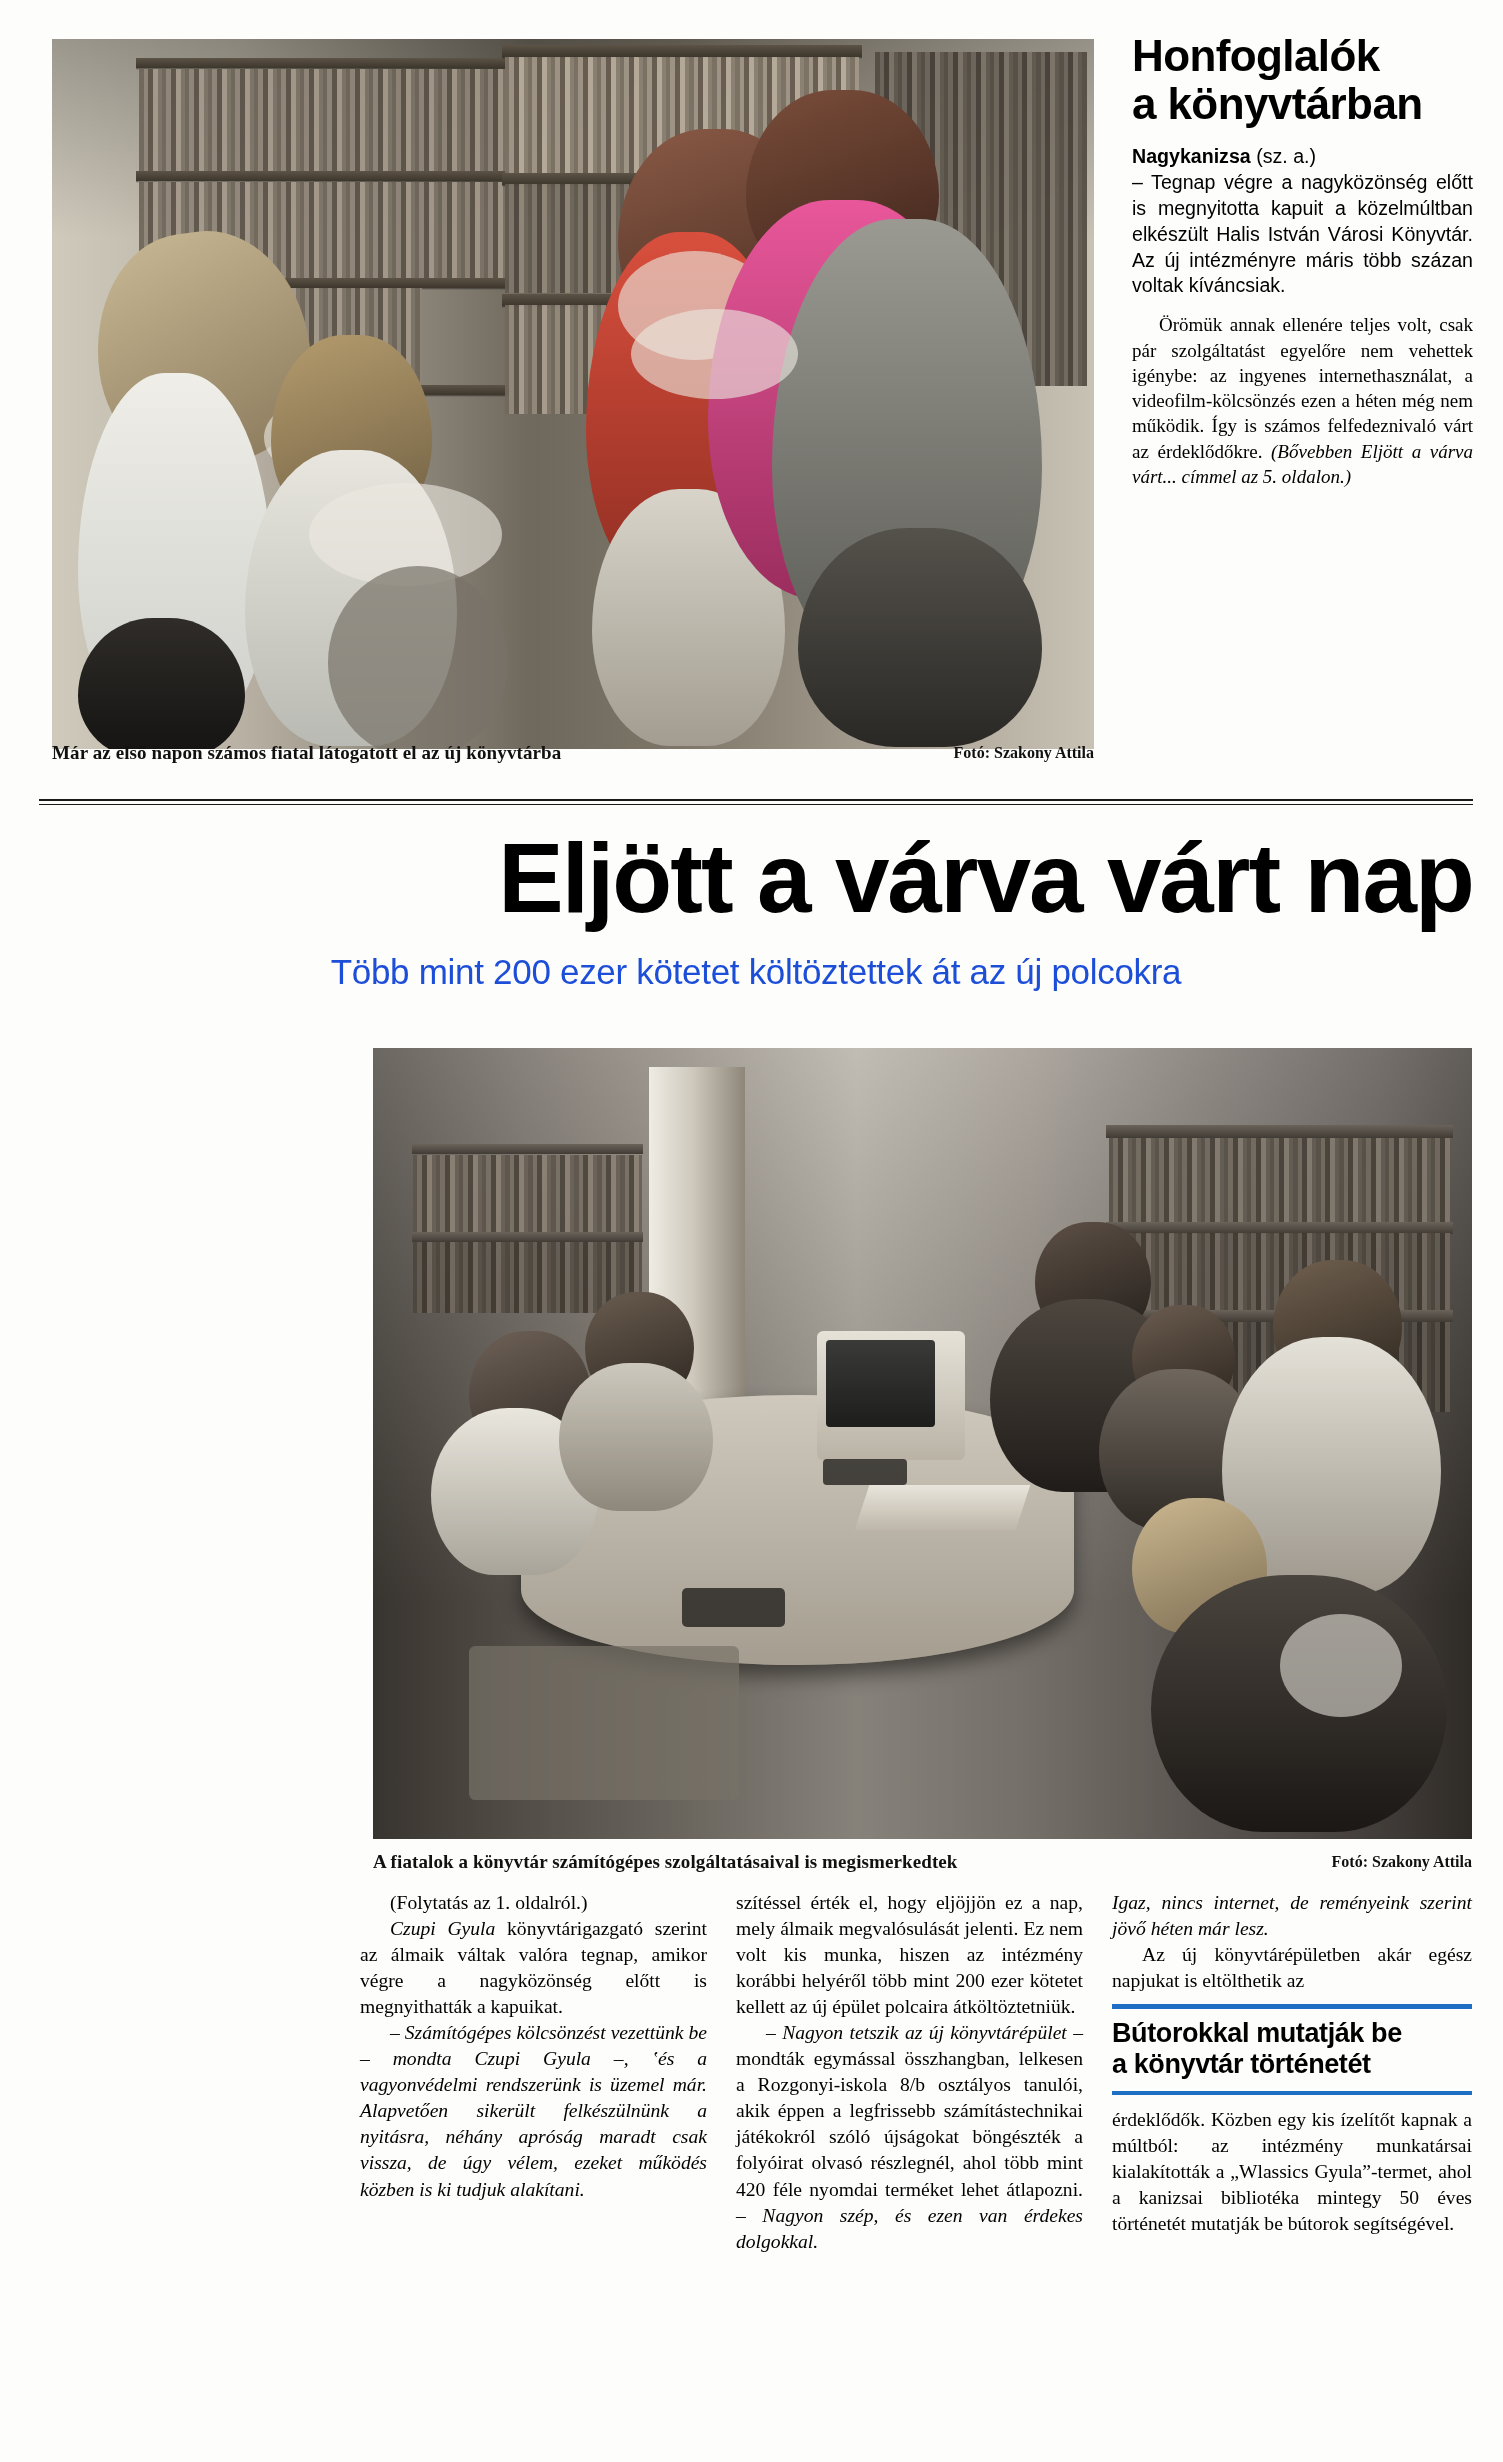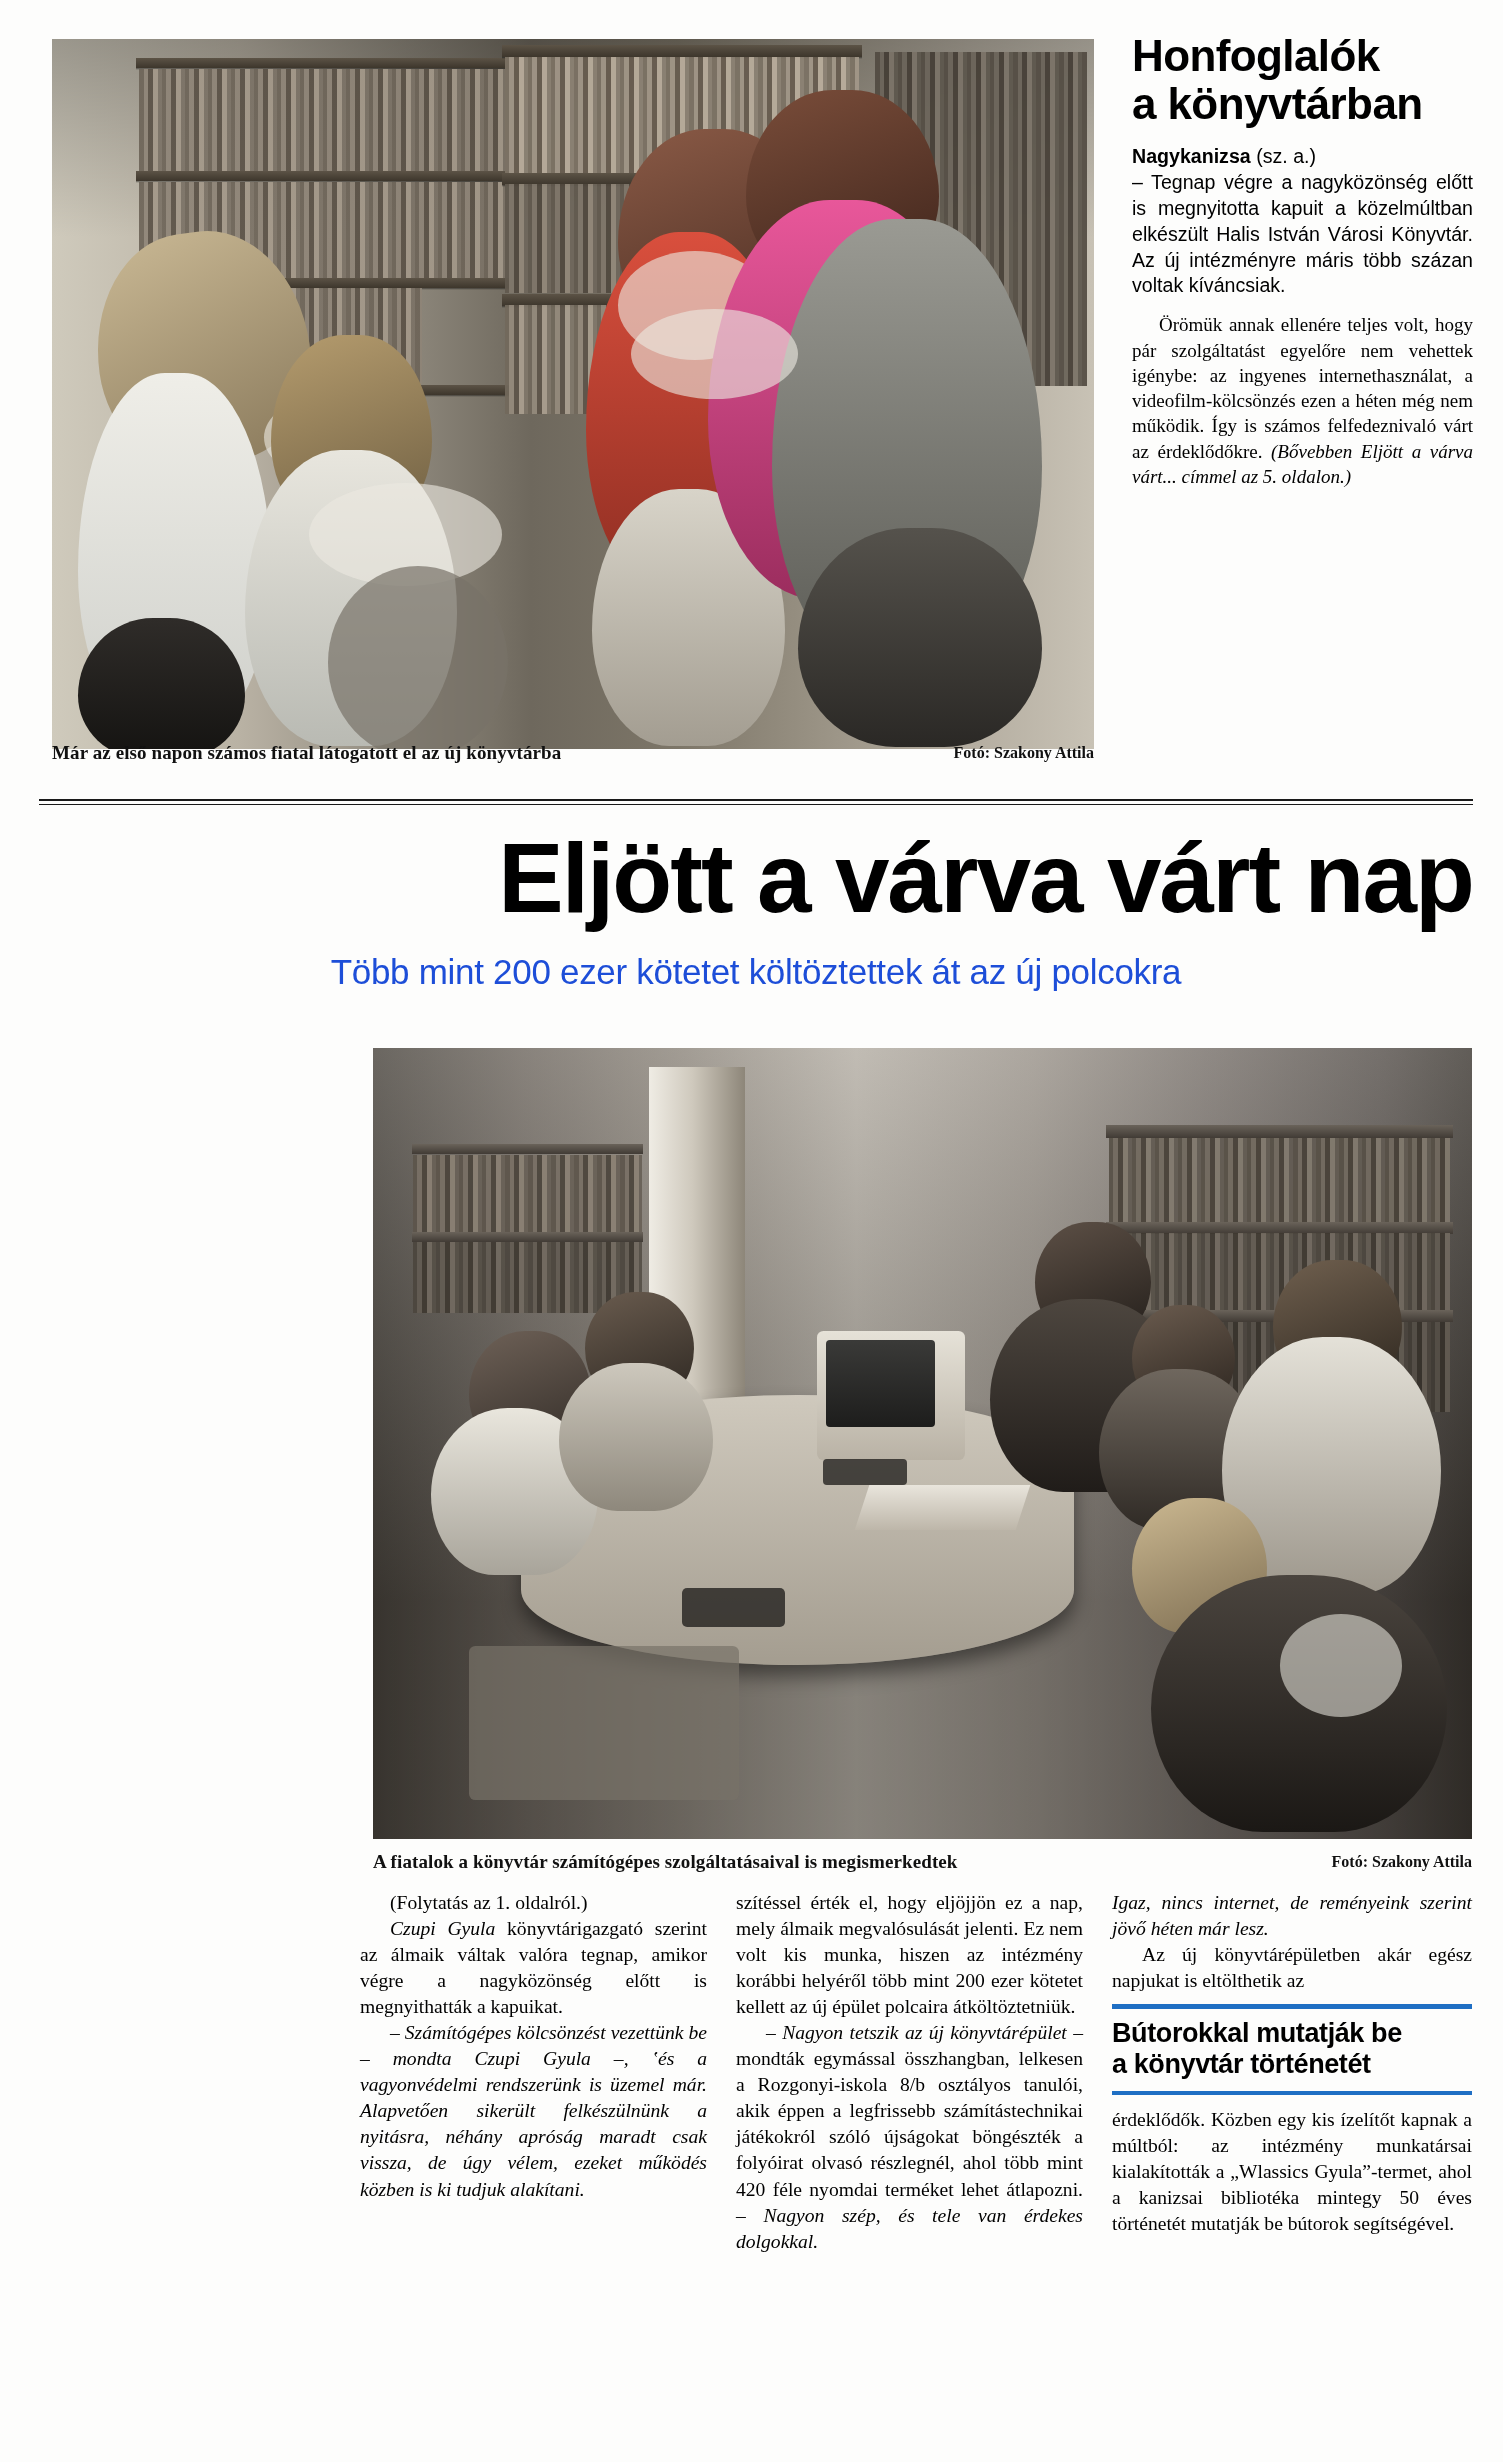--- a/index.html
+++ b/index.html
@@ -348,21 +348,21 @@
     <div class="top-right">
       <div class="top-head">
         <div>Honfoglalók</div>
         <div>a könyvtárban</div>
       </div>
       <div class="top-lead">
         <b>Nagykanizsa</b><span> (sz. a.)</span><br>
         <span>– Tegnap végre a nagyközönség előtt is megnyitotta kapuit a közelmúltban elkészült Halis István Városi Könyvtár. Az új intézményre máris több százan voltak kíváncsiak.</span>
       </div>
       <div class="top-body">
-        <span>Örömük annak ellenére teljes volt, hogy pár szolgáltatást egyelőre nem vehettek igénybe: az ingyenes internethasználat, a videofilm-kölcsönzés ezen a héten még nem működik. Így is számos felfedeznivaló várt az érdeklődőkre. </span><i>(Bővebben Eljött a várva várt... címmel az 5. oldalon.)</i>
+        <span>Örömük annak ellenére teljes volt, csak pár szolgáltatást egyelőre nem vehettek igénybe: az ingyenes internethasználat, a videofilm-kölcsönzés ezen a héten még nem működik. Így is számos felfedeznivaló várt az érdeklődőkre. </span><i>(Bővebben Eljött a várva várt... címmel az 5. oldalon.)</i>
       </div>
     </div>
   </div>
 
   <div class="rule-top"></div>
   <div class="rule-top2"></div>
 
   <div class="main-head">Eljött a várva várt nap</div>
   <div class="sub-head">Több mint 200 ezer kötetet költöztettek át az új polcokra</div>
 
@@ -423,21 +423,21 @@
   <div class="cols">
 
     <div class="col" id="col1">
       <p>(Folytatás az 1. oldalról.)</p>
       <p><i>Czupi Gyula</i><span> könyvtárigazgató szerint az álmaik váltak valóra tegnap, amikor végre a nagyközönség előtt is megnyithatták a kapuikat.</span></p>
       <p><i>– Számítógépes kölcsönzést vezettünk be – mondta Czupi Gyula –, ʽés a vagyonvédelmi rendszerünk is üzemel már. Alapvetően sikerült felkészülnünk a nyitásra, néhány apróság maradt csak vissza, de úgy vélem, ezeket működés közben is ki tudjuk alakítani.</i></p>
     </div>
 
     <div class="col" id="col2">
       <p class="noind">szítéssel érték el, hogy eljöjjön ez a nap, mely álmaik megvalósulását jelenti. Ez nem volt kis munka, hiszen az intézmény korábbi helyéről több mint 200 ezer kötetet kellett az új épület polcaira átköltöztetniük.</p>
-      <p><i>– Nagyon tetszik az új könyvtárépület</i><span> – mondták egymással összhangban, lelkesen a Rozgonyi-iskola 8/b osztályos tanulói, akik éppen a legfrissebb számítástechnikai játékokról szóló újságokat böngészték a folyóirat olvasó részlegnél, ahol több mint 420 féle nyomdai terméket lehet átlapozni. – </span><i>Nagyon szép, és tele van érdekes dolgokkal.</i></p>
+      <p><i>– Nagyon tetszik az új könyvtárépület</i><span> – mondták egymással összhangban, lelkesen a Rozgonyi-iskola 8/b osztályos tanulói, akik éppen a legfrissebb számítástechnikai játékokról szóló újságokat böngészték a folyóirat olvasó részlegnél, ahol több mint 420 féle nyomdai terméket lehet átlapozni. – </span><i>Nagyon szép, és ezen van érdekes dolgokkal.</i></p>
     </div>
 
     <div class="col" id="col3">
       <p class="noind"><i>Igaz, nincs internet, de reményeink szerint jövő héten már lesz.</i></p>
       <p>Az új könyvtárépületben akár egész napjukat is eltölthetik az</p>
 
       <div class="blue-rule"></div>
       <div class="box-head">
         <div>Bútorokkal mutatják be</div>
         <div>a könyvtár történetét</div>

